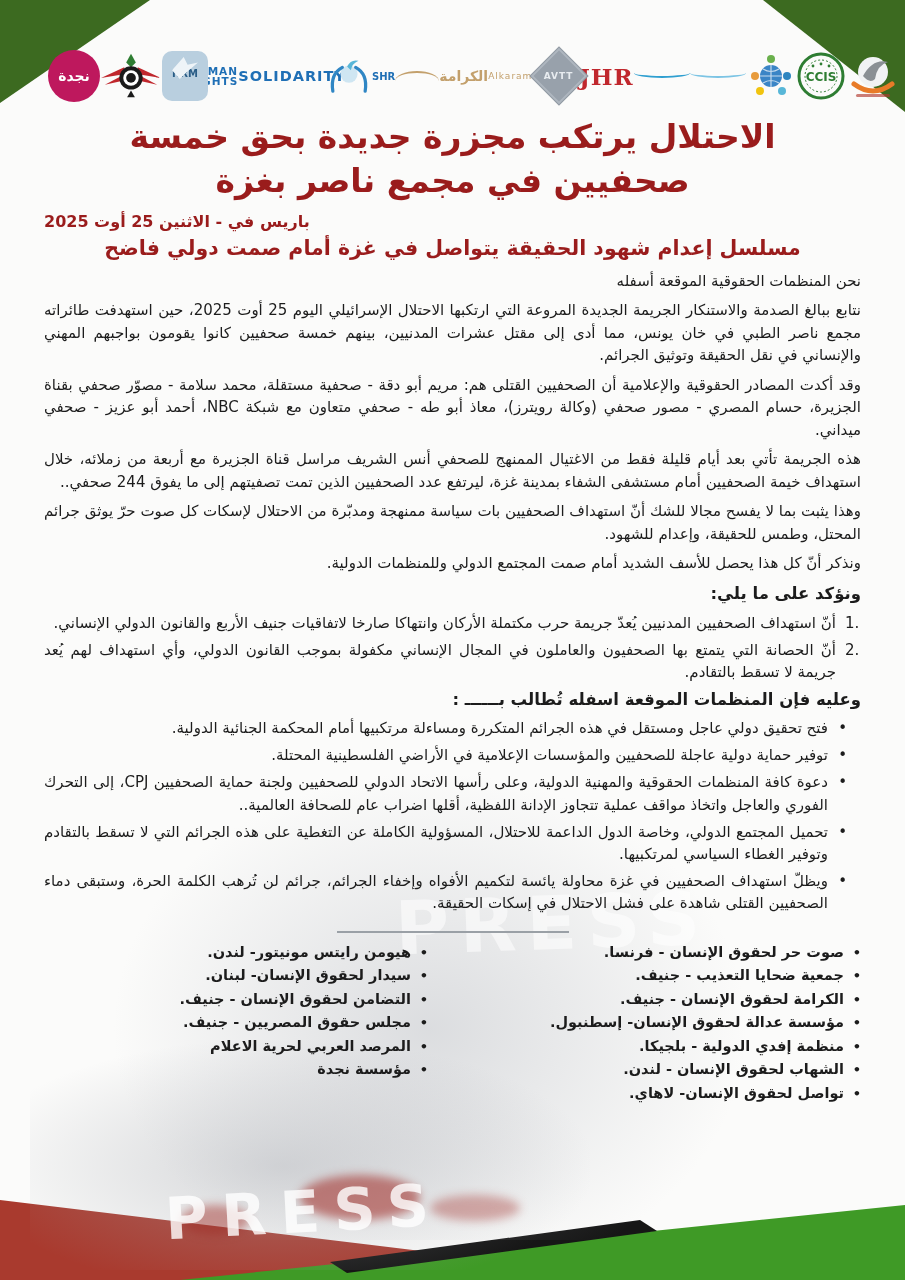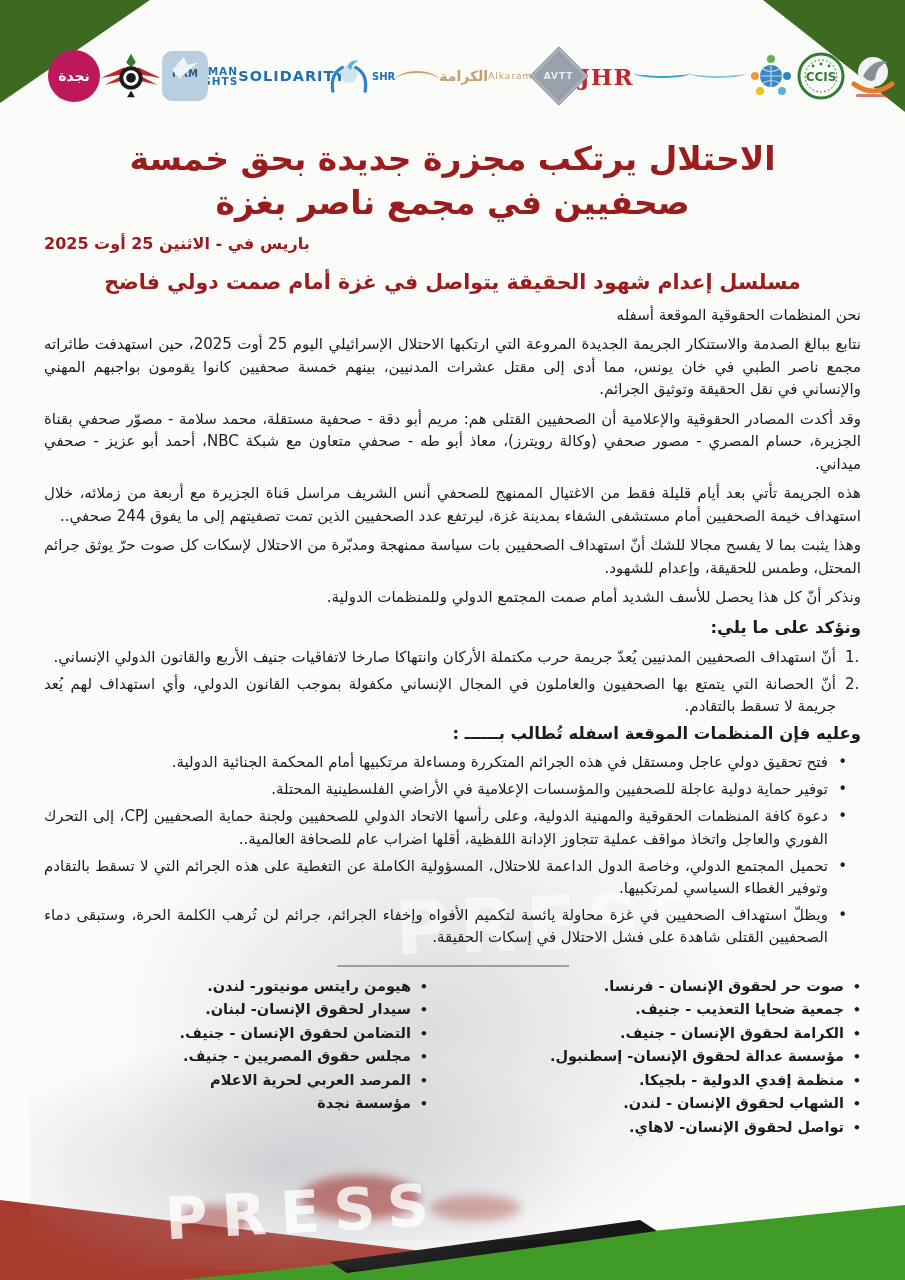--- a/index.html
+++ b/index.html
@@ -40,23 +40,23 @@
   .karama-ar{font-size:14px;font-weight:bold}
   .karama-en{font-size:9px;letter-spacing:1px}
   .karama-arc{width:44px;height:10px;border-top:2.5px solid #c3a06c;border-radius:50% 50% 0 0/100% 100% 0 0;margin:0 auto 1px}
   .avtt{width:40px;height:40px;background:#98a1ab;transform:rotate(45deg);display:flex;align-items:center;justify-content:center;border:2px solid #aeb6bf;outline:1px solid #8d96a0}
   .avtt span{transform:rotate(-45deg);color:#e8ecf0;font-size:9px;font-weight:bold;letter-spacing:1px}
   .jhr{text-align:right}
   .jhr-txt{font-family:"DejaVu Serif",serif;font-weight:bold;font-size:23px;color:#c0272d;letter-spacing:1px}
   .jhr-wave{width:56px;height:6px;border-bottom:2.5px solid #2f9fd0;border-radius:0 0 60% 60%/0 0 100% 100%;margin:-2px auto 0}
   .jhr-wave+.jhr-wave{border-color:#7cc4e4}
   
-  .title{margin-top:29px;text-align:center;color:var(--red);font-weight:bold;font-size:33px;line-height:1.33}
+  .title{margin-top:7px;text-align:center;color:var(--red);font-weight:bold;font-size:33px;line-height:1.33}
   .dateline{margin-top:9px;text-align:left;color:var(--red);font-weight:bold;font-size:16px}
-  .subtitle{margin-top:17px;text-align:center;color:var(--red);font-weight:bold;font-size:20.5px}
+  .subtitle{margin-top:5px;text-align:center;color:var(--red);font-weight:bold;font-size:20.5px}
   .bodytext{margin-top:10px;font-size:15px;line-height:1.5;text-align:justify}
   .bodytext p{margin:7px 0}
   .sec-head{margin:2px 0 4px;font-size:16.5px;font-weight:bold}
   .oli,.uli{display:flex;gap:9px;margin:5px 0;line-height:1.47}
   .oli .mk{direction:ltr;unicode-bidi:embed;min-width:16px}
   .uli .mk{min-width:10px;font-size:15px}
   .uli{padding-right:14px}
   .divider{width:232px;height:2px;background:#9aa0a6;margin:17px auto 8px}
   
   .sign-cols{display:flex;justify-content:space-between;margin-top:4px}

